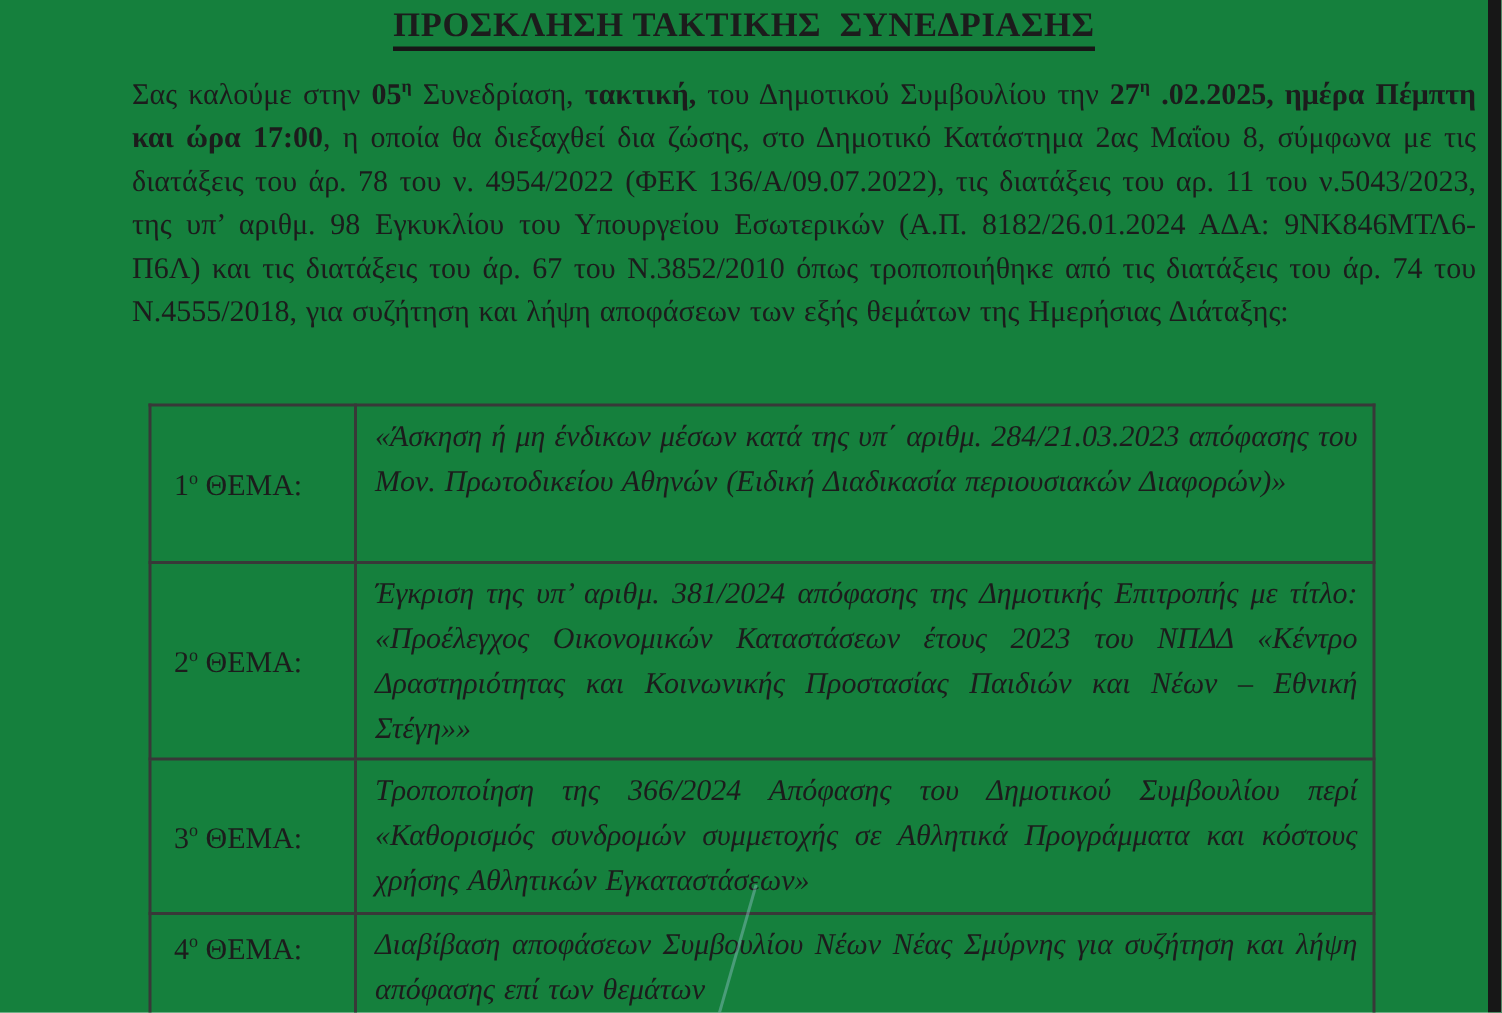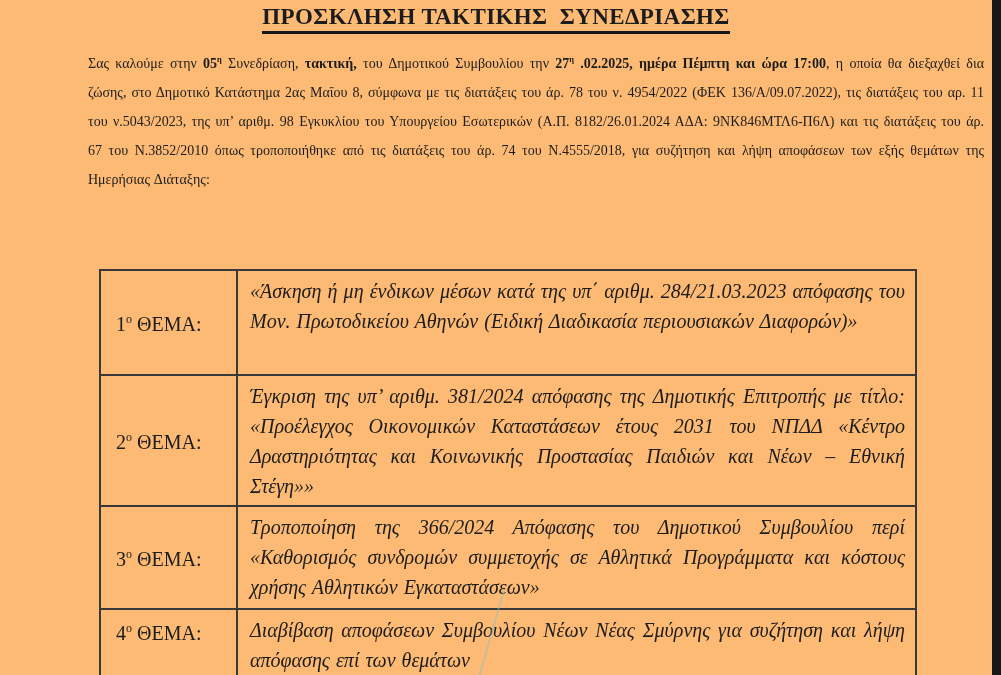--- a/index.html
+++ b/index.html
@@ -2,42 +2,42 @@
 <html><head>
 <meta charset="utf-8">
 <style>
   html,body{margin:0;padding:0;}
   body{
     width:1001px;height:675px;overflow:hidden;background:#ffffff;
     font-family:"Liberation Serif","DejaVu Serif",serif;
     color:#1c1c1c;
     position:relative;
   }
-  .page{position:absolute;inset:0;background:#fdba74;}
+  .page{position:absolute;inset:0;background:#15803d;}
 
   
   .title-wrap{
     position:absolute;top:3px;left:0;width:992px;
     text-align:center;
   }
   .title{
     display:inline-block;
     font-size:23px;font-weight:bold;
     letter-spacing:0.4px;
     white-space:pre;
     border-bottom:3px solid #171717;
     padding-bottom:1px;
     line-height:27px;
   }
 
   
   .para{
     position:absolute;top:49px;left:88px;width:896px;
     margin:0;
-    font-size:14px;line-height:29px;
+    font-size:20px;line-height:29px;
     text-align:justify;
     word-spacing:1px;
   }
   .para .b{font-weight:bold;}
   sup{font-size:0.6em;line-height:0;}
 
   
   .agenda{
     position:absolute;top:269px;left:99px;
     width:818px;
@@ -99,21 +99,21 @@
         <col class="c2">
       </colgroup>
     <tbody>
   <tr>
     <td class="lbl-cell"><span>1</span><sup>ο</sup> <span>ΘΕΜΑ:</span></td>
     <td class="txt-cell">«Άσκηση ή μη ένδικων μέσων κατά της υπ΄ αριθμ. 284/21.03.2023 απόφασης του Μον. Πρωτοδικείου Αθηνών (Ειδική Διαδικασία περιουσιακών Διαφορών)»</td>
   </tr>
 
   <tr>
     <td class="lbl-cell"><span>2</span><sup>ο</sup> <span>ΘΕΜΑ:</span></td>
-    <td class="txt-cell">Έγκριση της υπ’ αριθμ. 381/2024 απόφασης της Δημοτικής Επιτροπής με τίτλο: «Προέλεγχος Οικονομικών Καταστάσεων έτους 2031 του ΝΠΔΔ «Κέντρο Δραστηριότητας και Κοινωνικής Προστασίας Παιδιών και Νέων – Εθνική Στέγη»»</td>
+    <td class="txt-cell">Έγκριση της υπ’ αριθμ. 381/2024 απόφασης της Δημοτικής Επιτροπής με τίτλο: «Προέλεγχος Οικονομικών Καταστάσεων έτους 2023 του ΝΠΔΔ «Κέντρο Δραστηριότητας και Κοινωνικής Προστασίας Παιδιών και Νέων – Εθνική Στέγη»»</td>
   </tr>
 
   <tr>
     <td class="lbl-cell"><span>3</span><sup>ο</sup> <span>ΘΕΜΑ:</span></td>
     <td class="txt-cell">Τροποποίηση της 366/2024 Απόφασης του Δημοτικού Συμβουλίου περί «Καθορισμός συνδρομών συμμετοχής σε Αθλητικά Προγράμματα και κόστους χρήσης Αθλητικών Εγκαταστάσεων»</td>
   </tr>
 
   <tr>
     <td class="lbl-cell"><span>4</span><sup>ο</sup> <span>ΘΕΜΑ:</span></td>
     <td class="txt-cell">Διαβίβαση αποφάσεων Συμβουλίου Νέων Νέας Σμύρνης για συζήτηση και λήψη απόφασης επί των θεμάτων</td>

